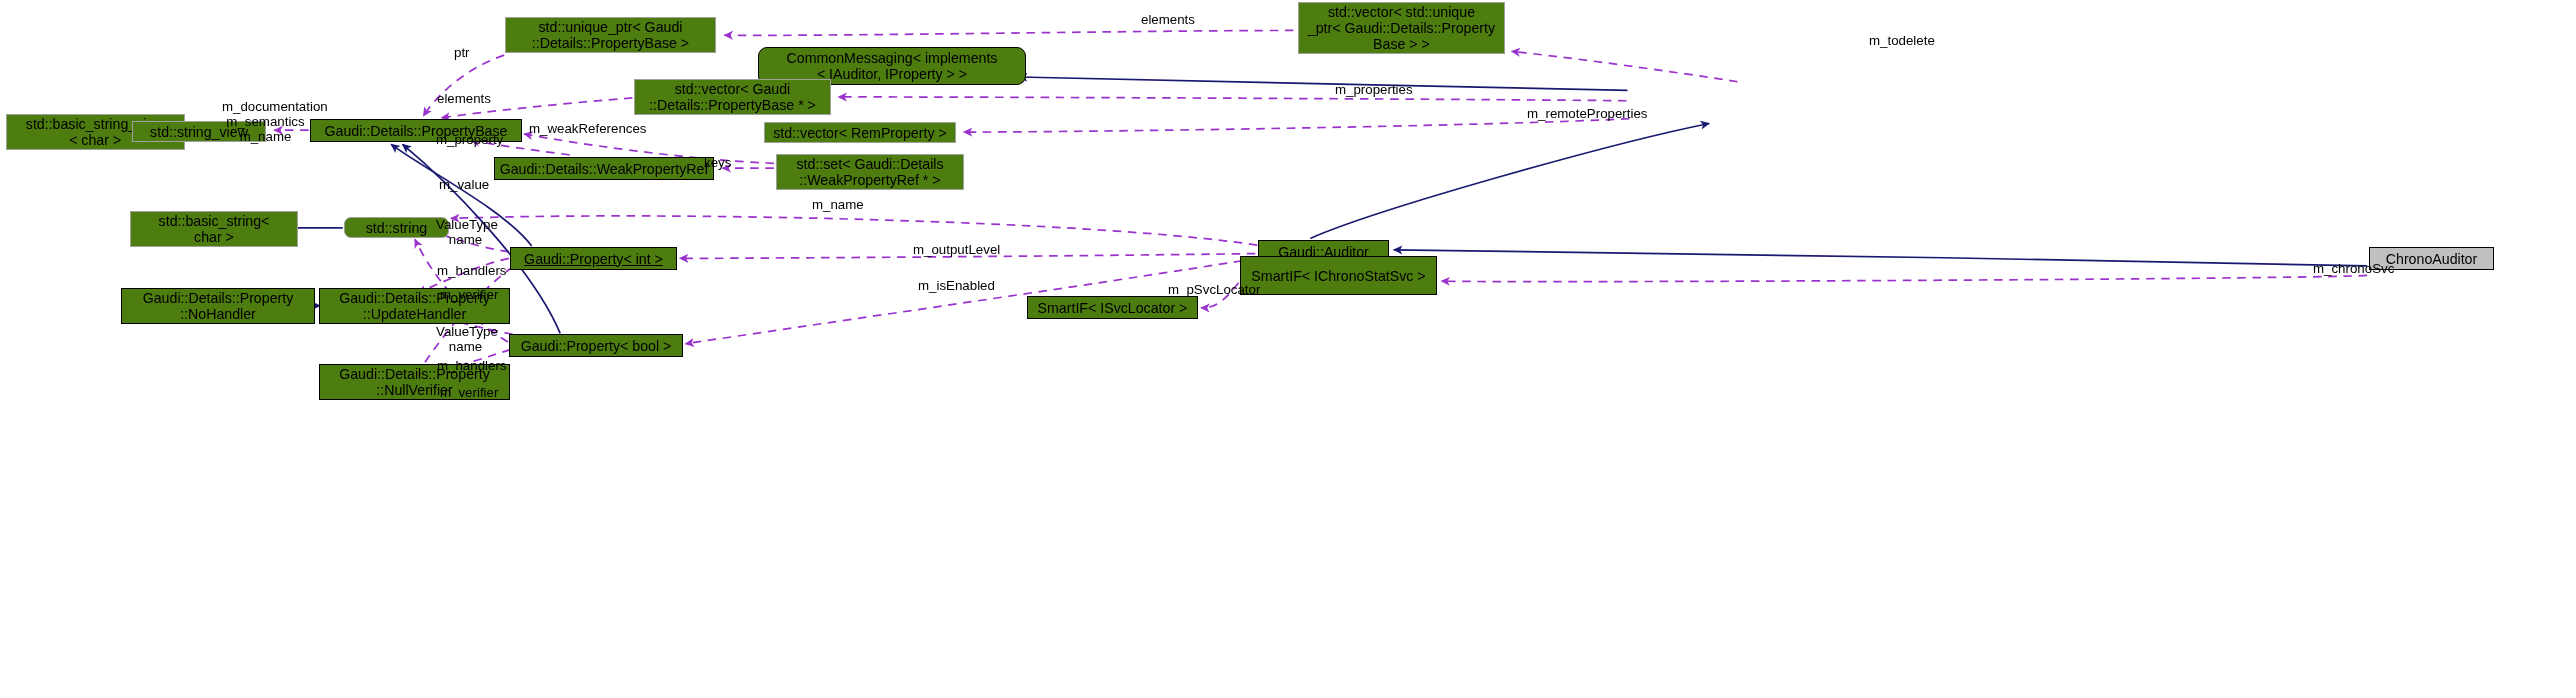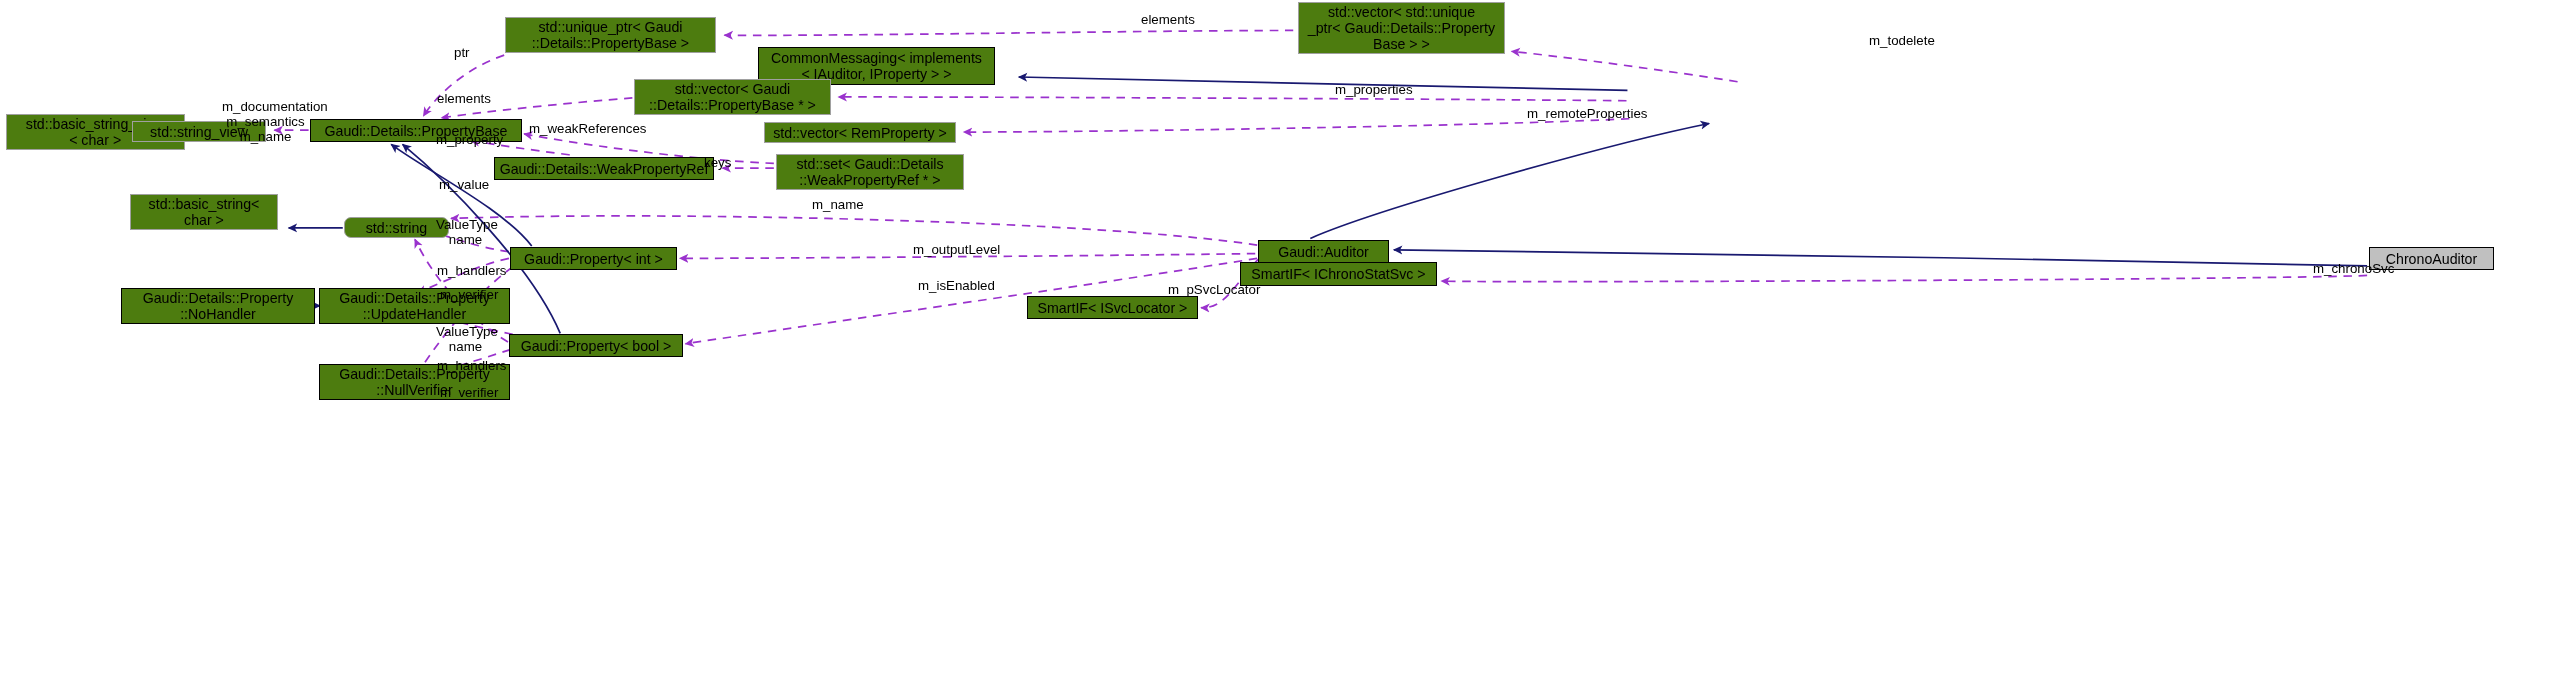--- a/index.html
+++ b/index.html
@@ -143,53 +143,53 @@
     </g>
   </svg>
 
   <div class="node" style="left:505px; top:17px; width:211px; height:36px;">std::unique_ptr&lt; Gaudi
 ::Details::PropertyBase &gt;</div>
 
   <div class="node" style="left:1298px; top:1.9px; width:207px; height:52px;">std::vector&lt; std::unique
 _ptr&lt; Gaudi::Details::Property
 Base &gt; &gt;</div>
 
-  <div class="node thick" style="left:758px; top:47px; width:237px; height:38px;">CommonMessaging&lt; implements
+  <div class="node thick" style="left:758px; top:47px; width:268px; height:38px;border-radius:9px;">CommonMessaging&lt; implements
 &lt; IAuditor, IProperty &gt; &gt;</div>
 
 
   <div class="node" style="left:634px; top:79px; width:197px; height:36px;">std::vector&lt; Gaudi
 ::Details::PropertyBase * &gt;</div>
 
   <div class="node" style="left:5.7px; top:114px; width:179px; height:36px;">std::basic_string_view
 &lt; char &gt;</div>
 
   <div class="node" style="left:132px; top:121px; width:134px; height:21px;">std::string_view</div>
 
   <div class="node thick" style="left:310px; top:119px; width:212px; height:23px;">Gaudi::Details::PropertyBase</div>
 
   <div class="node" style="left:764px; top:122px; width:192px; height:21px;">std::vector&lt; RemProperty &gt;</div>
 
   <div class="node thick" style="left:494px; top:157px; width:220px; height:23px;">Gaudi::Details::WeakPropertyRef</div>
 
   <div class="node" style="left:776px; top:154px; width:188px; height:36px;">std::set&lt; Gaudi::Details
 ::WeakPropertyRef * &gt;</div>
 
-  <div class="node" style="left:130px; top:194px; width:148px; height:36px;">std::basic_string&lt;
+  <div class="node" style="left:130px; top:211px; width:168px; height:36px;">std::basic_string&lt;
 char &gt;</div>
 
   <div class="node" style="left:344px; top:217px; width:105px; height:21px;border-radius:7px;">std::string</div>
 
-  <div class="node thick" style="left:510px; top:247px; width:167px; height:23px;">Gaudi::Property&lt; int &gt;</div>
+  <div class="node thick" style="left:510px; top:247px; width:167px; height:23px;text-decoration:underline;">Gaudi::Property&lt; int &gt;</div>
 
   <div class="node thick" style="left:1258px; top:240px; width:131px; height:23px;">Gaudi::Auditor</div>
 
   <div class="node highlight" style="left:2369px; top:247px; width:125px; height:23px;">ChronoAuditor</div>
 
-  <div class="node thick" style="left:1240px; top:262px; width:197px; height:24px;">SmartIF&lt; IChronoStatSvc &gt;</div>
+  <div class="node thick" style="left:1240px; top:256px; width:197px; height:39px;">SmartIF&lt; IChronoStatSvc &gt;</div>
 
   <div class="node thick" style="left:121px; top:288px; width:194px; height:36px;">Gaudi::Details::Property
 ::NoHandler</div>
 
   <div class="node thick" style="left:319px; top:288px; width:191px; height:36px;">Gaudi::Details::Property
 ::UpdateHandler</div>
 
   <div class="node thick" style="left:1027px; top:296px; width:171px; height:23px;">SmartIF&lt; ISvcLocator &gt;</div>
 
   <div class="node thick" style="left:509px; top:334px; width:174px; height:23px;">Gaudi::Property&lt; bool &gt;</div>

